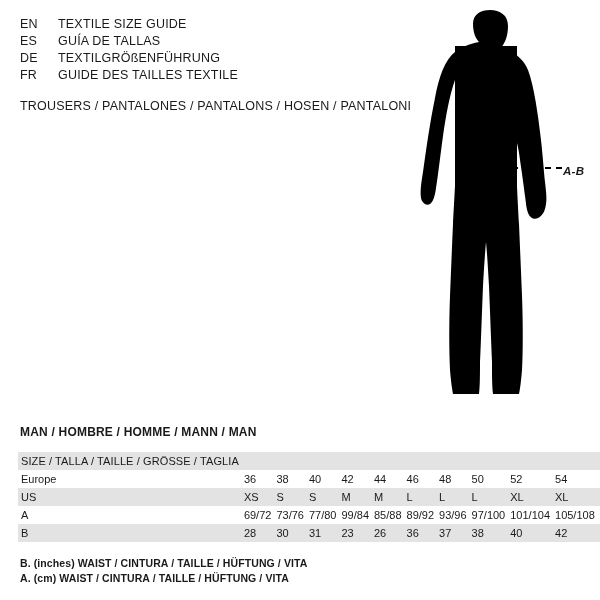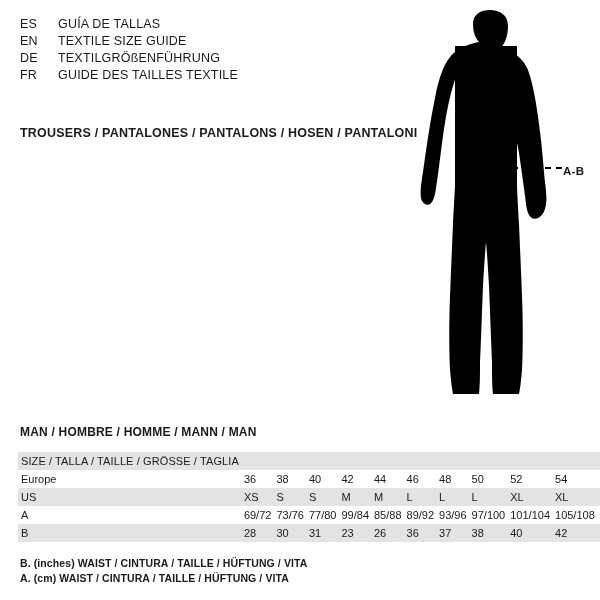--- a/index.html
+++ b/index.html
@@ -42,43 +42,44 @@
     width: 38px;
     flex: 0 0 38px;
     color: #1a1a1a;
   }
   .lang-text {
     flex: 1;
   }
 
   .section-title {
     position: absolute;
-    top: 126px;
+    top: 99px;
     left: 20px;
     font-size: 12.5px;
-    font-weight: bold;
+    font-weight: normal;
     letter-spacing: 0.2px;
   }
 
   
   .figure-wrap {
     position: absolute;
     top: 10px;
     left: 395px;
     width: 195px;
     height: 400px;
   }
   .ab-label {
     position: absolute;
     top: 155px;
     left: 168px;
     font-size: 11.5px;
     font-weight: bold;
     letter-spacing: 0.3px;
     color: #1a1a1a;
+    font-style: italic;
   }
 
   
   .man-title {
     position: absolute;
     top: 425px;
     left: 20px;
     font-size: 12px;
     font-weight: bold;
     letter-spacing: 0.2px;
@@ -119,26 +120,26 @@
     letter-spacing: 0.1px;
   }
 </style>
 </head>
 <body>
 
 <div class="page">
 
   <div class="lang-block">
     <div class="lang-row">
+      <div class="lang-code">EN</div>
+      <div class="lang-text">TEXTILE SIZE GUIDE</div>
+    </div>
+    <div class="lang-row">
       <div class="lang-code">ES</div>
       <div class="lang-text">GUÍA DE TALLAS</div>
-    </div>
-    <div class="lang-row">
-      <div class="lang-code">EN</div>
-      <div class="lang-text">TEXTILE SIZE GUIDE</div>
     </div>
     <div class="lang-row">
       <div class="lang-code">DE</div>
       <div class="lang-text">TEXTILGRÖßENFÜHRUNG</div>
     </div>
     <div class="lang-row">
       <div class="lang-code">FR</div>
       <div class="lang-text">GUIDE DES TAILLES TEXTILE</div>
     </div>
   </div>

